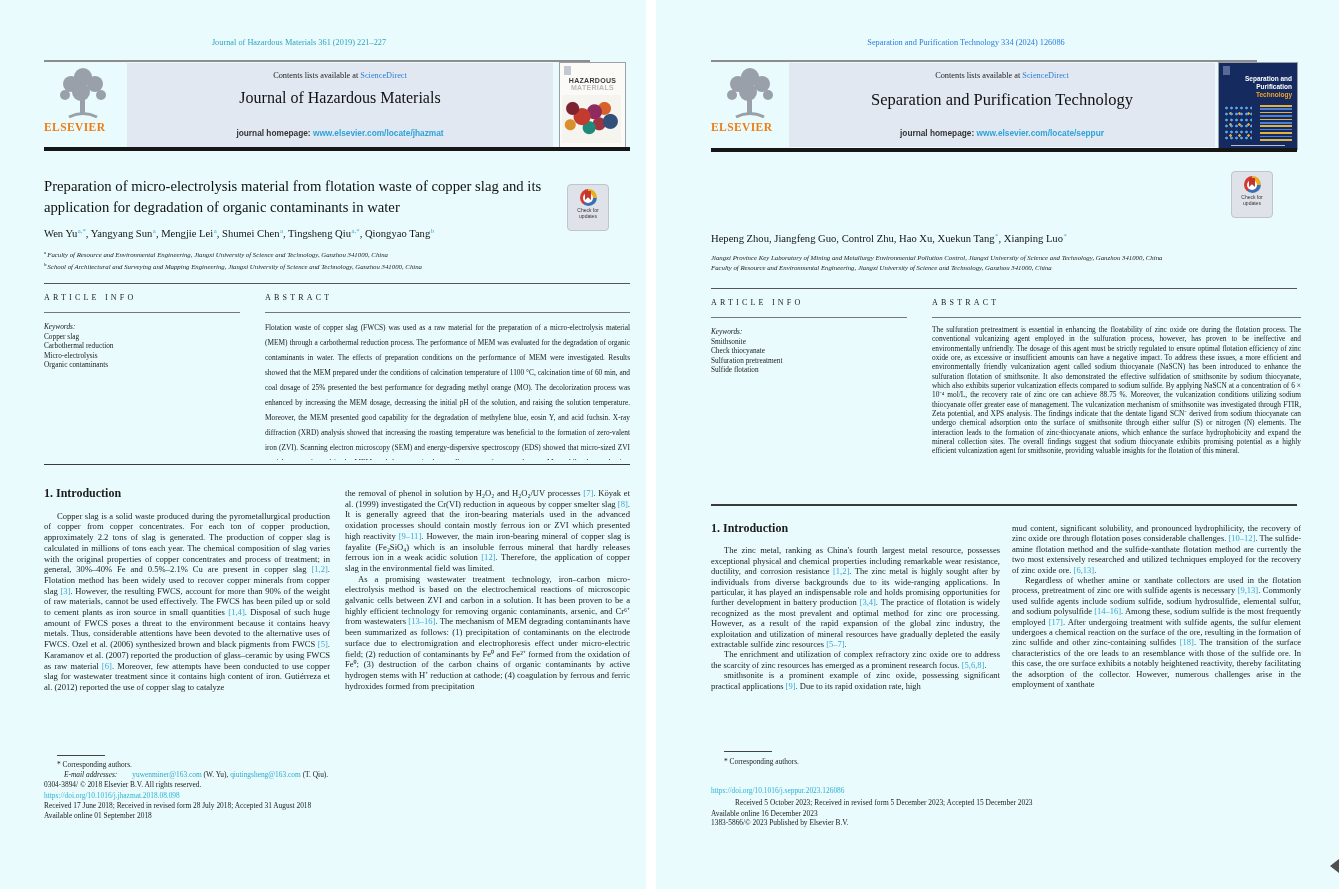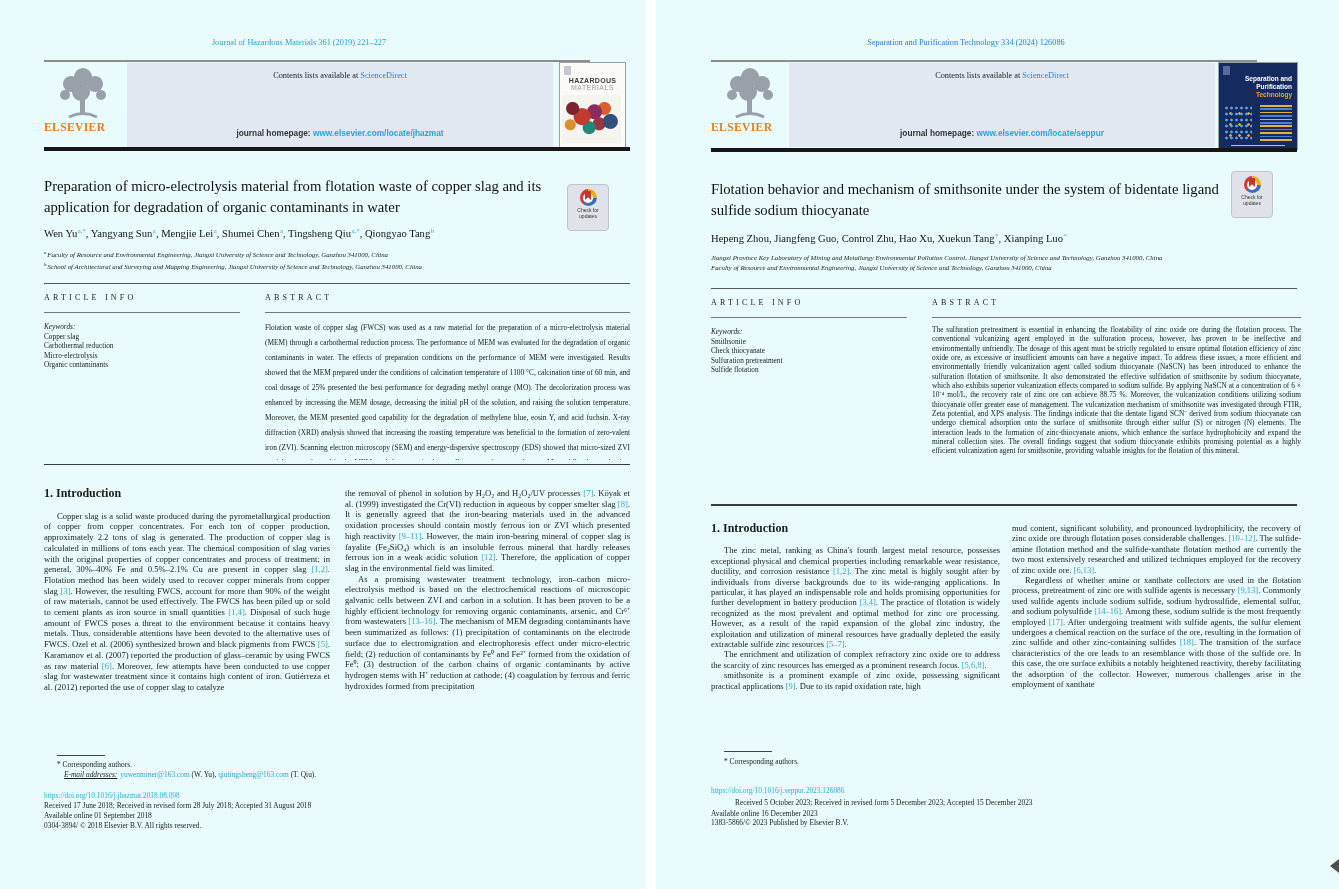--- a/index.html
+++ b/index.html
@@ -114,27 +114,27 @@
   .cite{color:#3da5d2;}
 
   
   .foot-rule{position:absolute;width:48px;height:1px;background:#444;}
   #pL .foot-rule{left:57px;top:755px;}
   #pR .foot-rule{left:62px;top:751px;}
   .foot-corr{position:absolute;font-size:7.4px;}
   #pL .foot-corr{left:57px;top:760px;}
   #pR .foot-corr{left:62px;top:757px;}
   .foot-email{position:absolute;left:64px;top:770px;font-size:7.4px;}
-  .it{font-style:italic;margin-right:3px;text-decoration:underline;}
+  .it{font-style:italic;margin-right:15px;}
   .lnk{color:#2fa8cf;}
   .foot-doi{position:absolute;left:var(--ml);font-size:7.4px;color:#2fb3d6;}
   #pL .foot-doi{top:791px;}
   #pR .foot-doi{top:786px;}
   .foot-line{position:absolute;left:var(--ml);font-size:7.4px;color:#222;}
-  #pL .f1{top:801px;} #pL .f2{top:811px;} #pL .f3{top:821px;text-align:center;}
+  #pL .f1{top:801px;} #pL .f2{top:811px;} #pL .f3{top:780px;text-align:center;}
   #pR .f1{top:798px;margin-left:24px;} #pR .f2{top:809px;} #pR .f3{top:818px;}
 </style>
 </head>
 <body>
 
 <div class="page" id="pL">
   <div class="citation">Journal of Hazardous Materials 361 (2019) 221–227</div>
   <div class="rule-top"></div>
 
   <div class="logo-block">
@@ -151,20 +151,21 @@
       <path d="M17 52 q14 -7 28 0" stroke="#99a0aa" fill="none" stroke-width="3"></path>
     </svg>
     <div class="logo-word">ELSEVIER</div>
   </div>
 
   <div class="banner">
     <div class="contents-line">
       <span>Contents lists available at</span>
       <span class="sd-link">ScienceDirect</span>
     </div>
+    <div class="journal-name">Journal of Hazardous Materials</div>
     <div class="homepage">
       <span>journal homepage:</span>
       <span class="hp-link">www.elsevier.com/locate/jhazmat</span>
     </div>
   </div>
 
   <div class="cover coverL">
     <div class="cov-mark"></div>
     <div class="covL-t1">HAZARDOUS</div>
     <div class="covL-t2">MATERIALS</div>
@@ -249,39 +250,39 @@
       <path d="M17 52 q14 -7 28 0" stroke="#99a0aa" fill="none" stroke-width="3"></path>
     </svg>
     <div class="logo-word">ELSEVIER</div>
   </div>
 
   <div class="banner">
     <div class="contents-line">
       <span>Contents lists available at</span>
       <span class="sd-link">ScienceDirect</span>
     </div>
+    <div class="journal-name">Separation and Purification Technology</div>
     <div class="homepage">
       <span>journal homepage:</span>
       <span class="hp-link">www.elsevier.com/locate/seppur</span>
     </div>
   </div>
 
   <div class="cover coverR">
     <div class="cov-mark"></div>
     <div class="covR-t1">Separation and</div>
     <div class="covR-t2">Purification</div>
     <div class="covR-t3">Technology</div>
     <div class="covR-dots"></div>
     <div class="covR-bars"></div>
     <div class="covR-foot"></div>
   </div>
 
   <div class="rule-black"></div>
 
-  <div class="title">Flotation behavior and mechanism of smithsonite under the system of bidentate ligand sulfide sodium thiocyanate</div>
 
   <div class="badge">
     <div class="badge-ring">
       <div class="badge-ring-inner"></div>
       <div class="badge-bm"></div>
     </div>
     <div class="badge-txt">Check for updates</div>
   </div>
 
   <div class="authors"><span>Hepeng Zhou, </span><span>Jiangfeng Guo, </span><span>Control Zhu, </span><span>Hao Xu, </span><span>Xuekun Tang<sup class="asup">*</sup>, </span><span>Xianping Luo<sup class="asup">*</sup></span></div>

